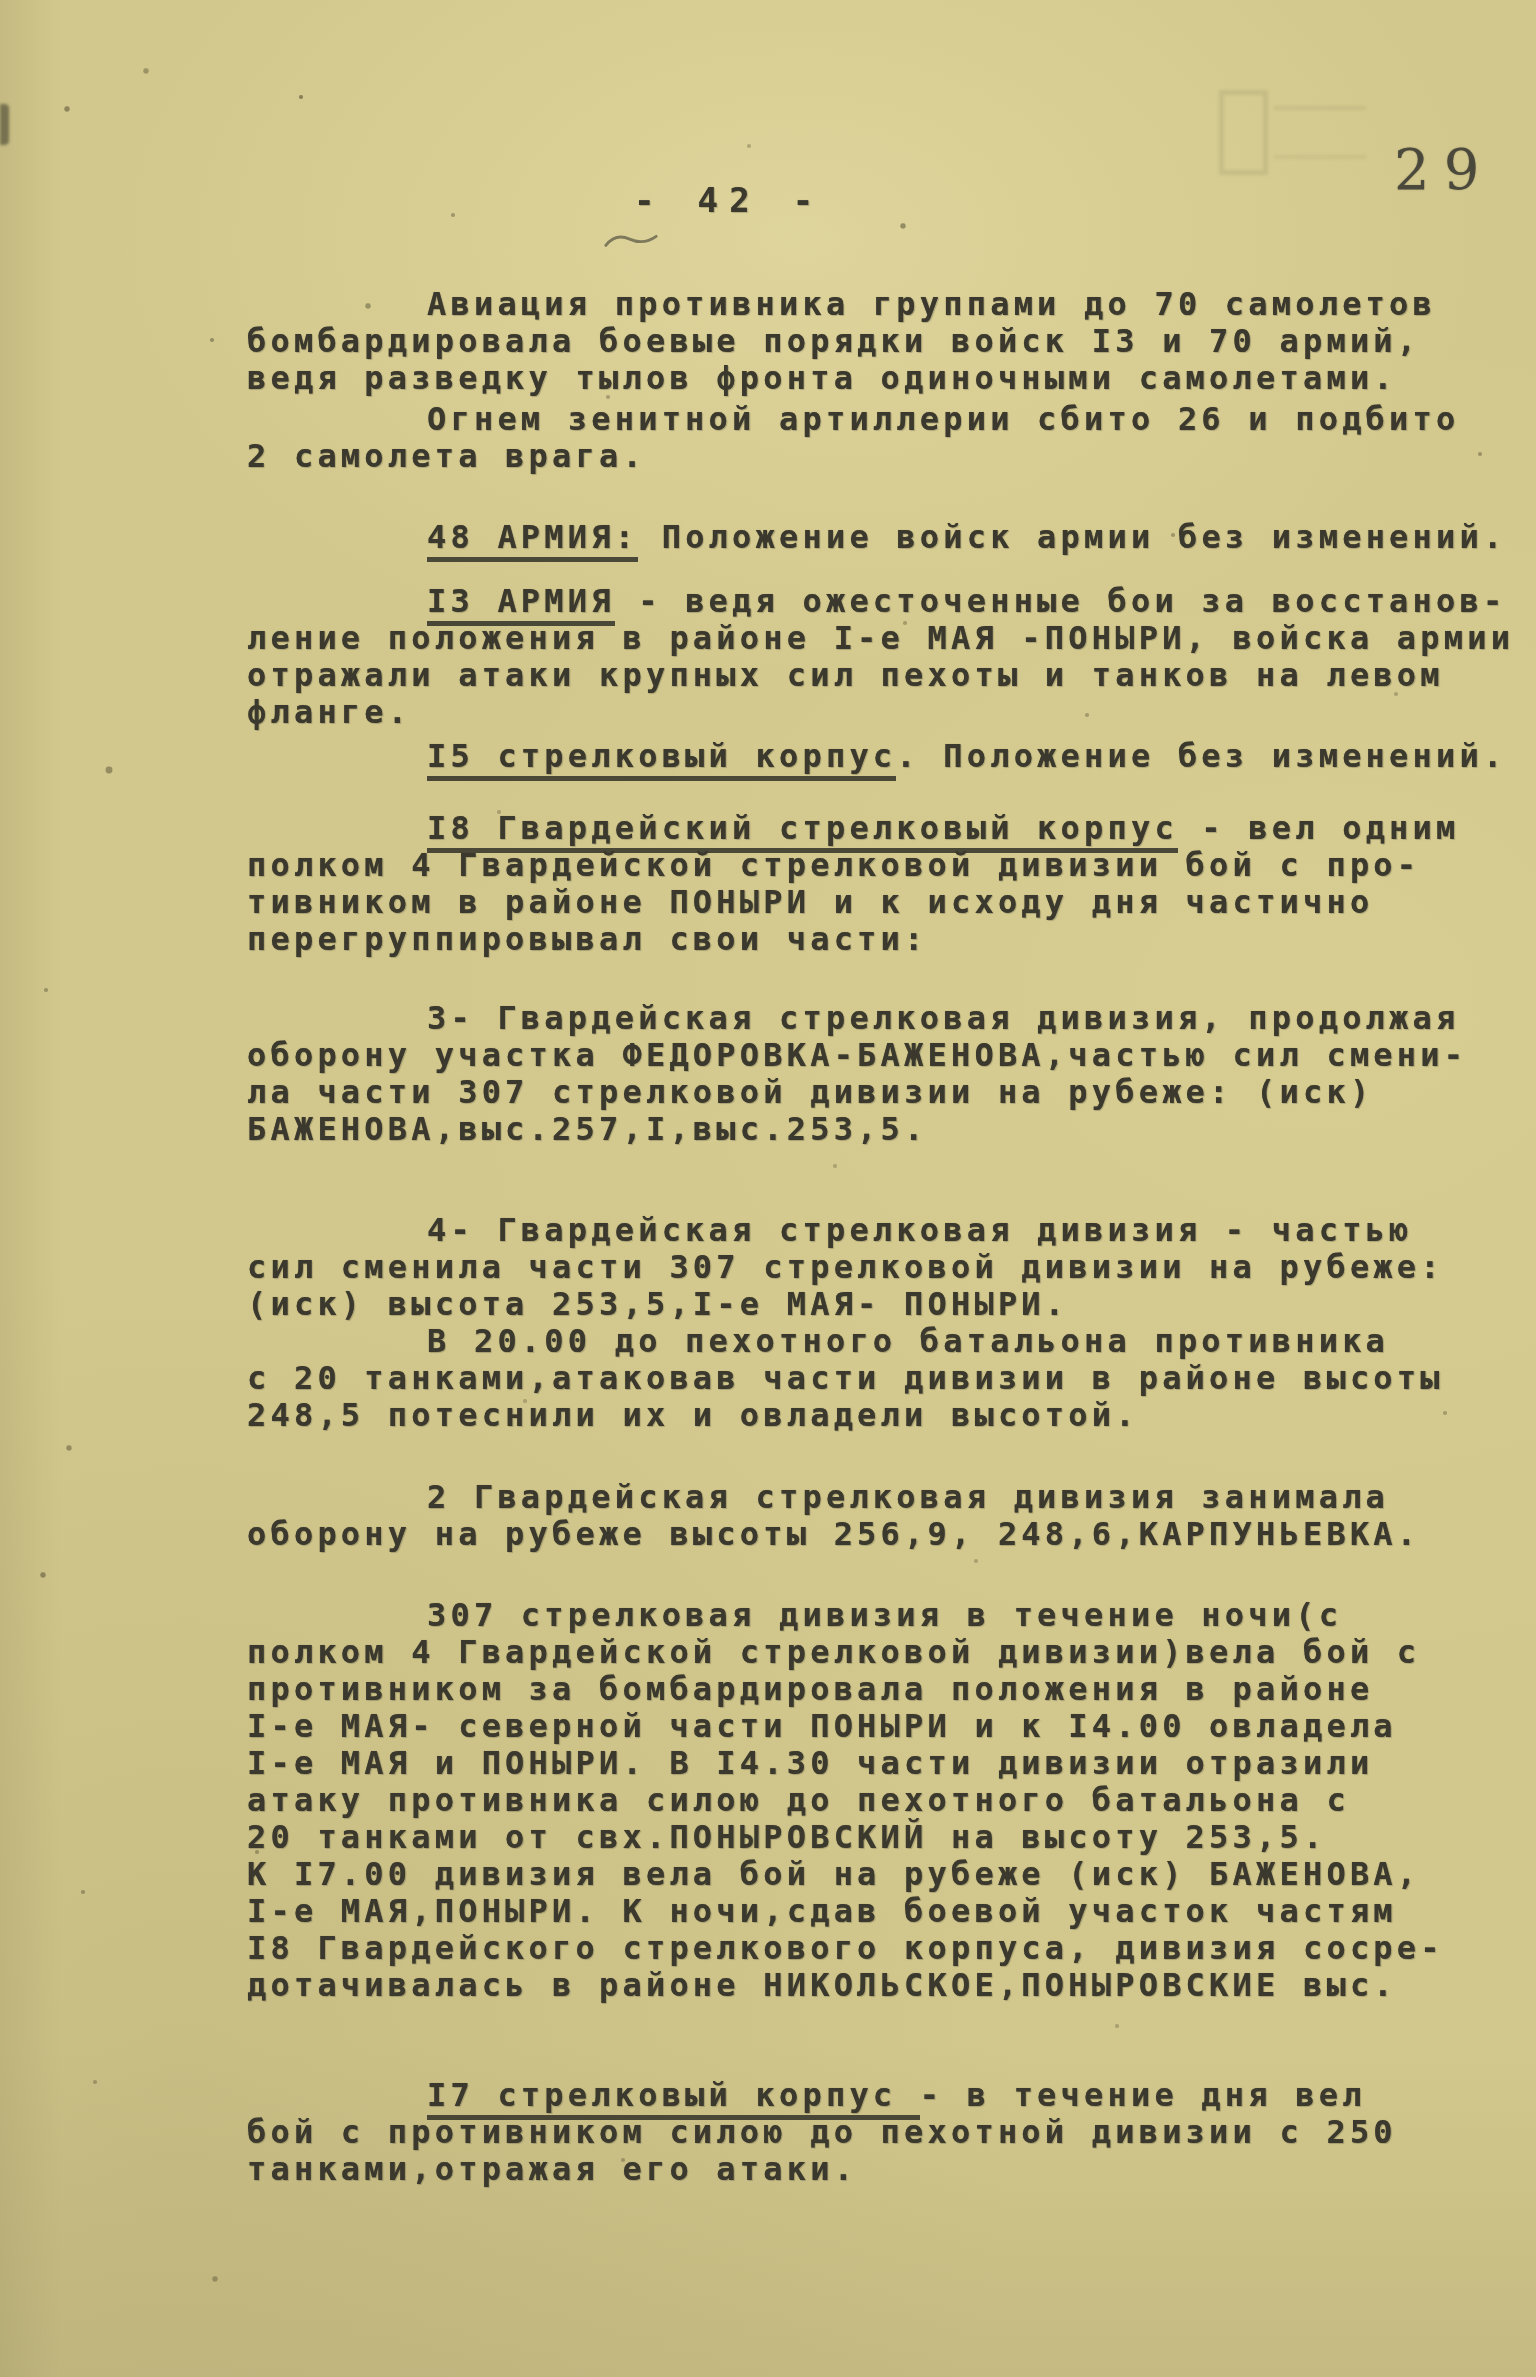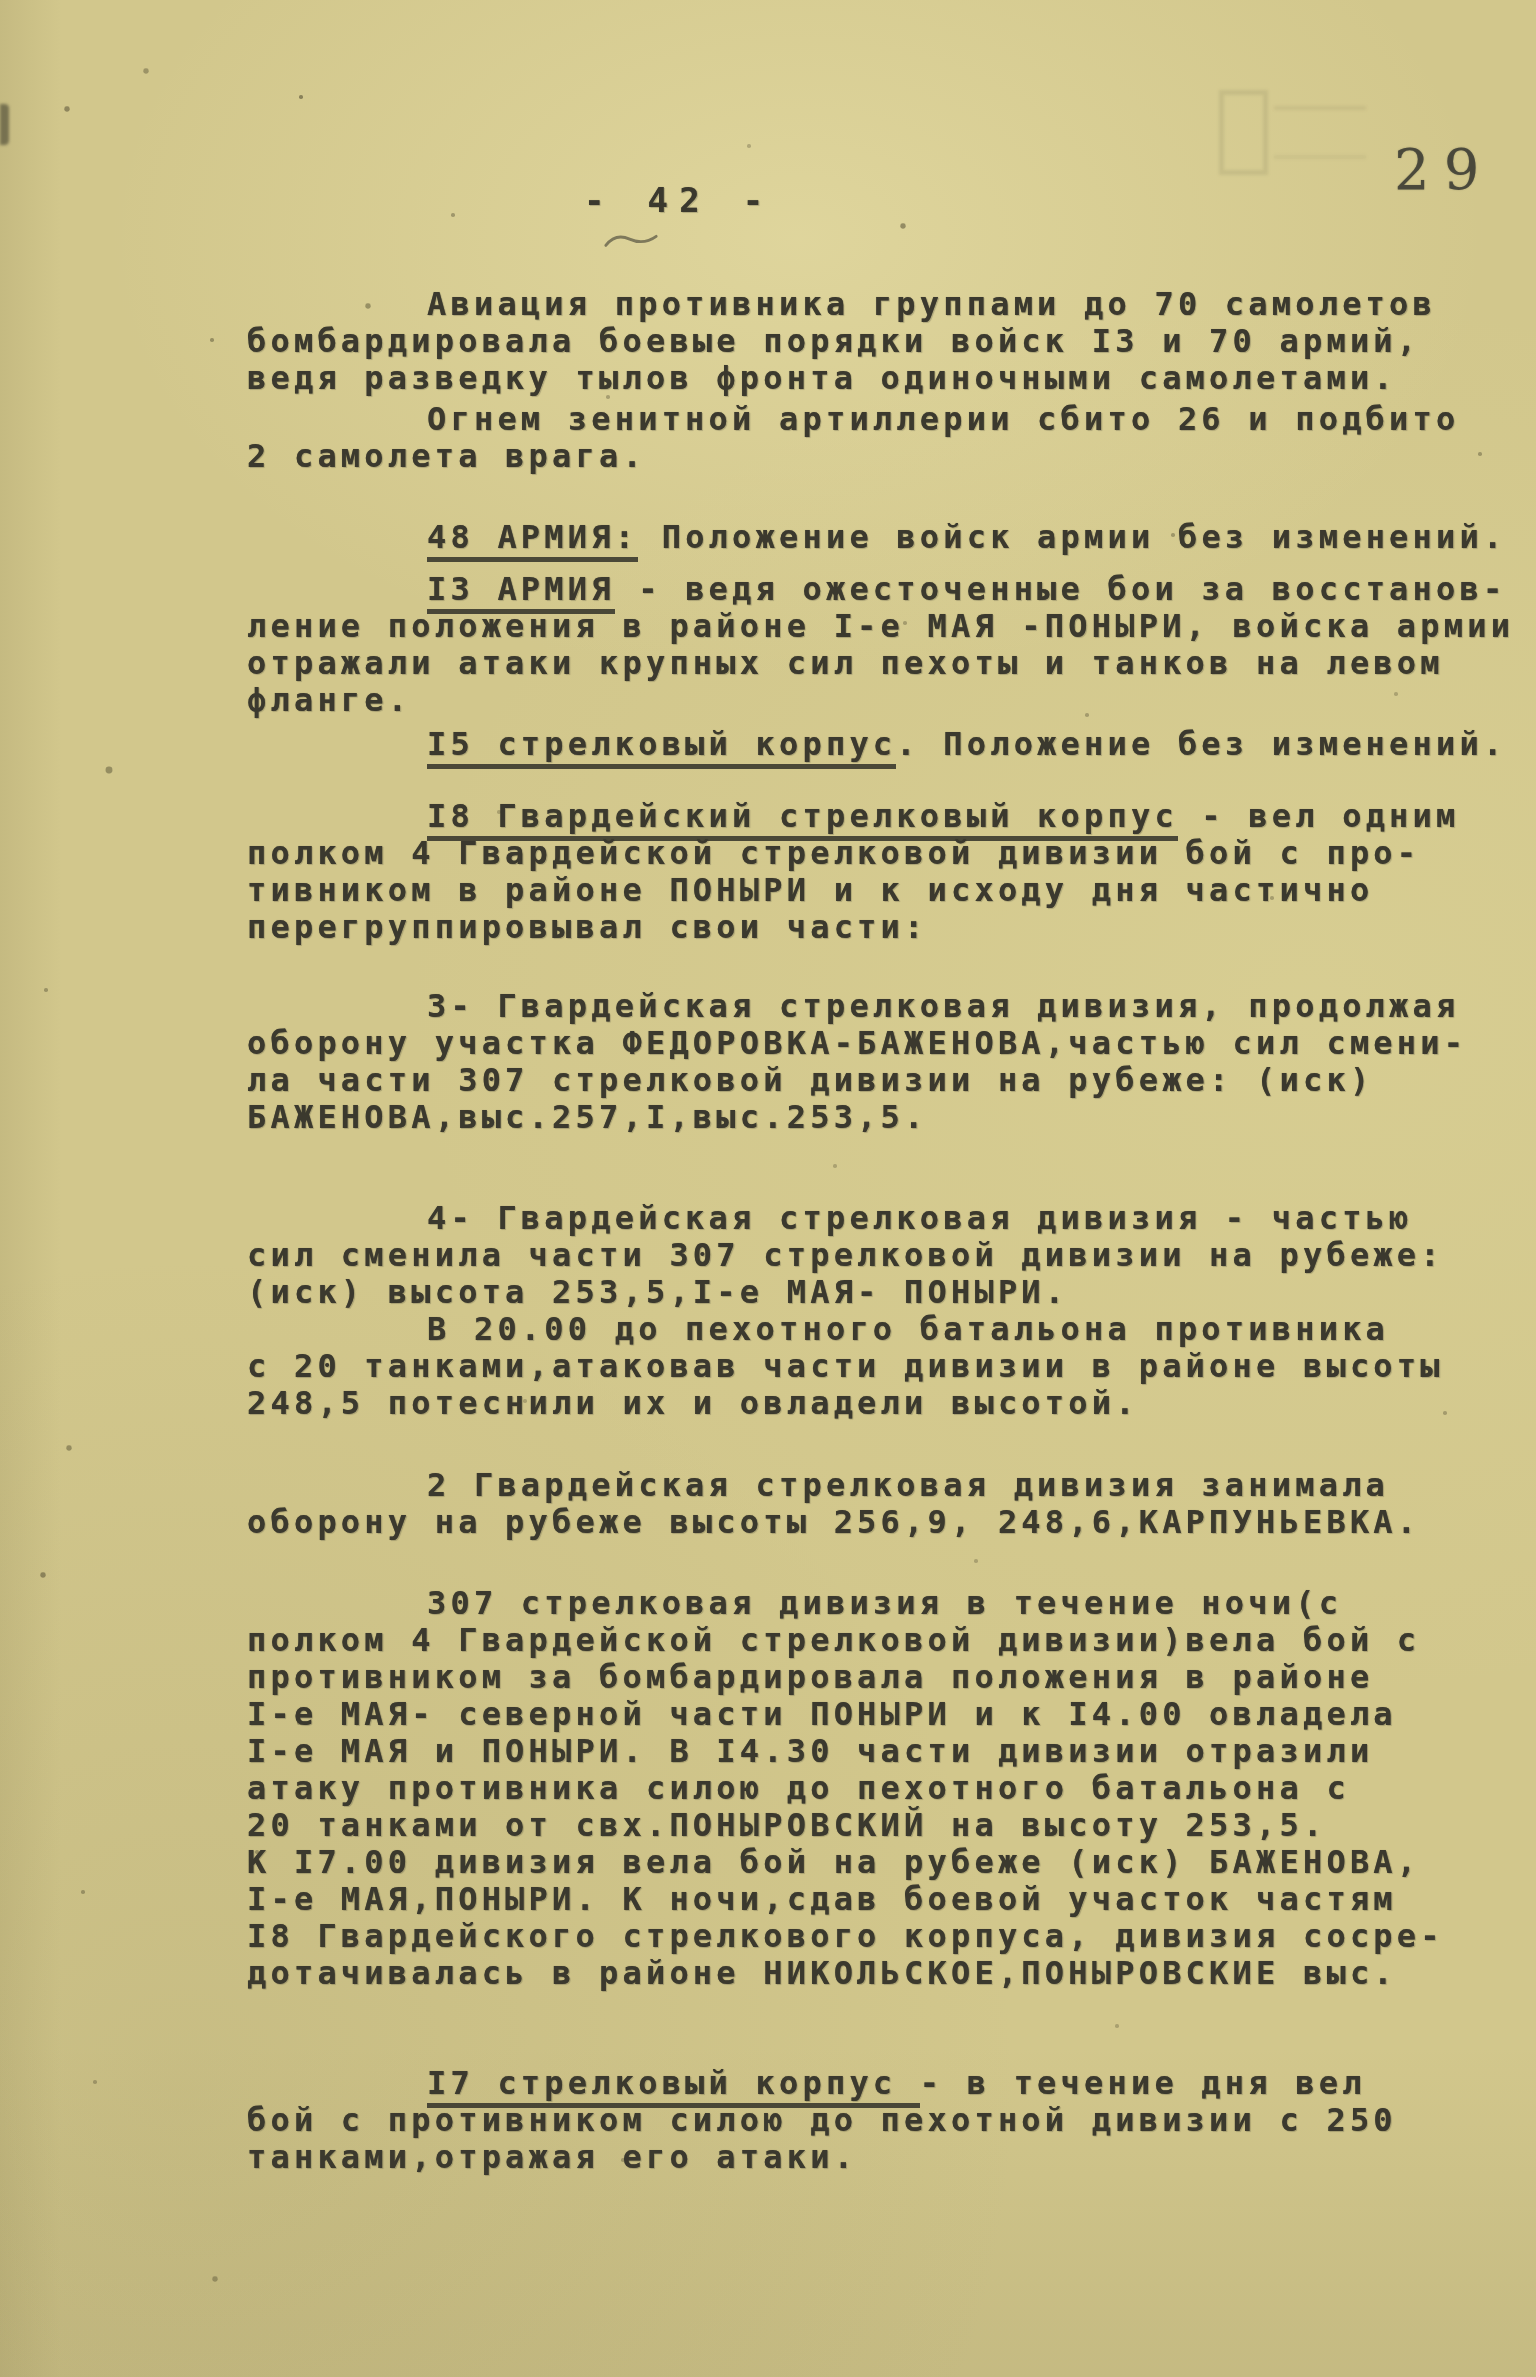--- a/index.html
+++ b/index.html
@@ -29,21 +29,21 @@
   .ghost-mark{
     position:absolute;left:1219px;top:90px;width:39px;height:75px;
     border:5px solid rgba(96,92,64,.13);filter:blur(1.4px);
   }
   .ghost-mark2{
     position:absolute;left:1274px;top:106px;width:92px;height:45px;
     border-top:4.2px solid rgba(96,92,64,.10);
     border-bottom:4.2px solid rgba(96,92,64,.08);filter:blur(1.4px);
   }
   .pagenum{
-    position:absolute;left:584px;top:180px;
+    position:absolute;left:634px;top:180px;
     font-size:34px;letter-spacing:11.3px;white-space:pre;
   }
   .squiggle{position:absolute;left:603px;top:230px;opacity:.75;}
   .doc{position:absolute;left:247px;top:286px;width:1254px;font-size:32px;letter-spacing:4.2px;}
   .para{margin:0;padding:0;}
   .line{display:block;height:37px;line-height:37px;white-space:pre;}
   .first{padding-left:180px;}
   .hd{border-bottom:5px solid rgba(55,53,43,.88);padding-bottom:1px;}
   .speckles{
     position:absolute;left:0;top:0;width:3.5px;height:3.5px;border-radius:50%;background:transparent;
@@ -97,21 +97,21 @@
 
   <p class="para" style="margin-top:4.2px">
       <span class="line first">Огнем зенитной артиллерии сбито 26 и подбито</span>
       <span class="line">2 самолета врага.</span>
     </p>
 
   <p class="para" style="margin-top:44px">
       <span class="line first"><span class="hd">48 АРМИЯ:</span><span> Положение войск армии без изменений.</span></span>
     </p>
 
-  <p class="para" style="margin-top:15px">
+  <p class="para" style="margin-top:27px">
       <span class="line first"><span class="hd">I3 АРМИЯ</span><span> - ведя ожесточенные бои за восстанов-</span></span>
       <span class="line">ление положения в районе I-е МАЯ -ПОНЫРИ, войска армии</span>
       <span class="line">отражали атаки крупных сил пехоты и танков на левом</span>
       <span class="line">фланге.</span>
     </p>
 
   <p class="para" style="margin-top:7px">
       <span class="line first"><span class="hd">I5 стрелковый корпус</span><span>. Положение без изменений.</span></span>
     </p>
 

